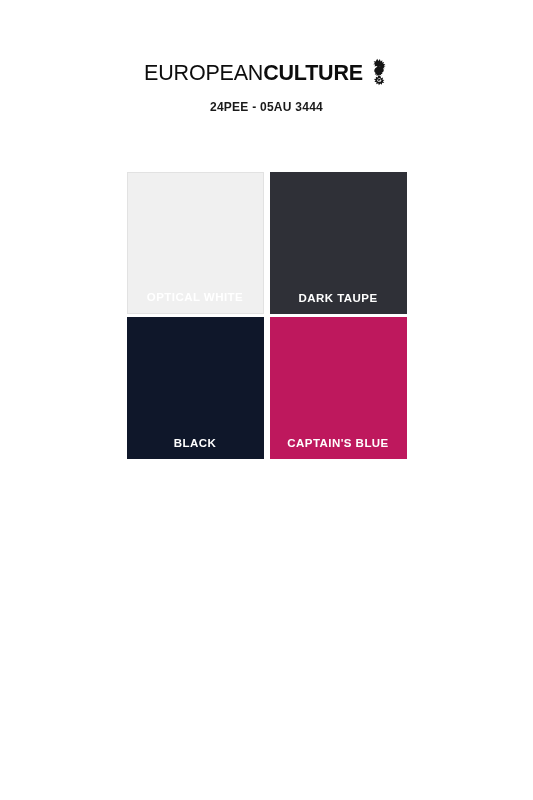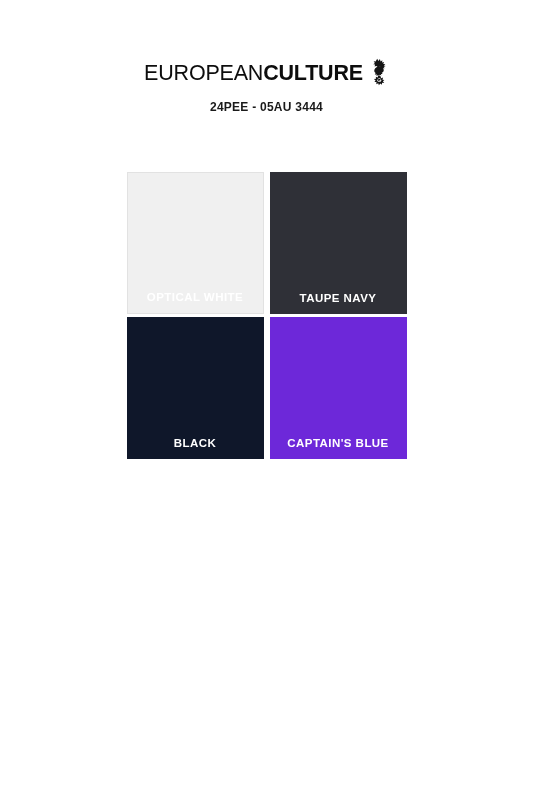--- a/index.html
+++ b/index.html
@@ -124,26 +124,26 @@
     </div>
     <div class="brand-code">24PEE - 05AU 3444</div>
   </div>
 
   <div class="swatch-grid">
     <div class="swatch-row row-top">
         <div class="swatch is-light" style="background: rgb(240, 240, 240);">
           <div class="swatch-label">OPTICAL WHITE</div>
         </div>
         <div class="swatch" style="background: rgb(47, 48, 55);">
-          <div class="swatch-label">TAUPE NAVY</div>
+          <div class="swatch-label">DARK TAUPE</div>
         </div>
       </div>
     <div class="swatch-row row-bottom">
         <div class="swatch" style="background: #0f172a;">
           <div class="swatch-label">BLACK</div>
         </div>
-        <div class="swatch" style="background: #6d28d9;">
+        <div class="swatch" style="background: #be185d;">
           <div class="swatch-label">CAPTAIN'S BLUE</div>
         </div>
       </div>
   </div>
 
 </div>
 
 </body></html>

